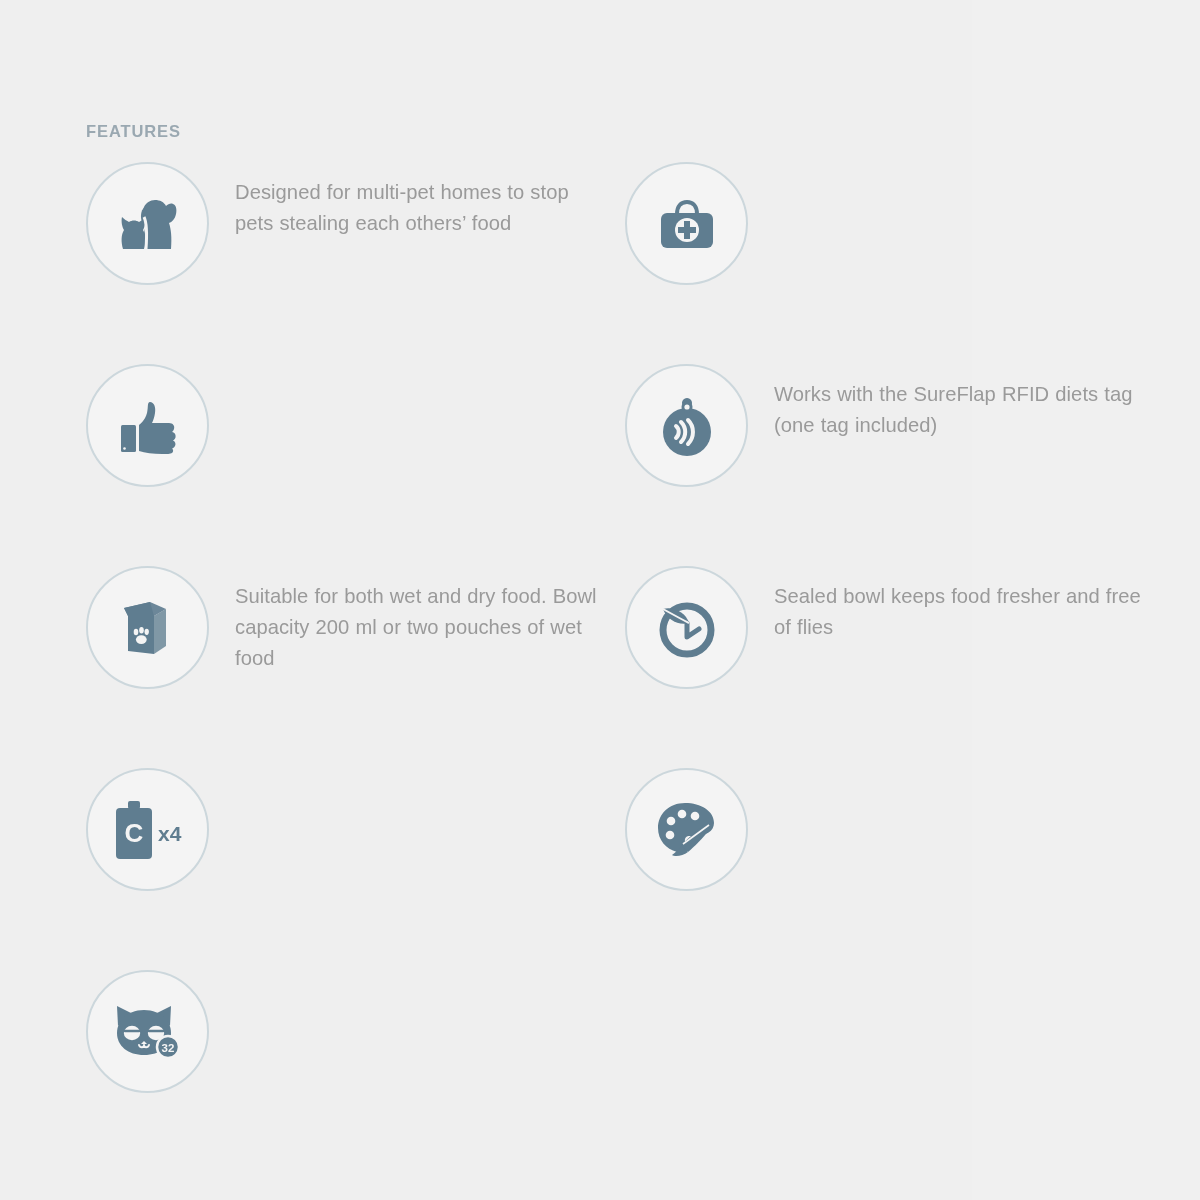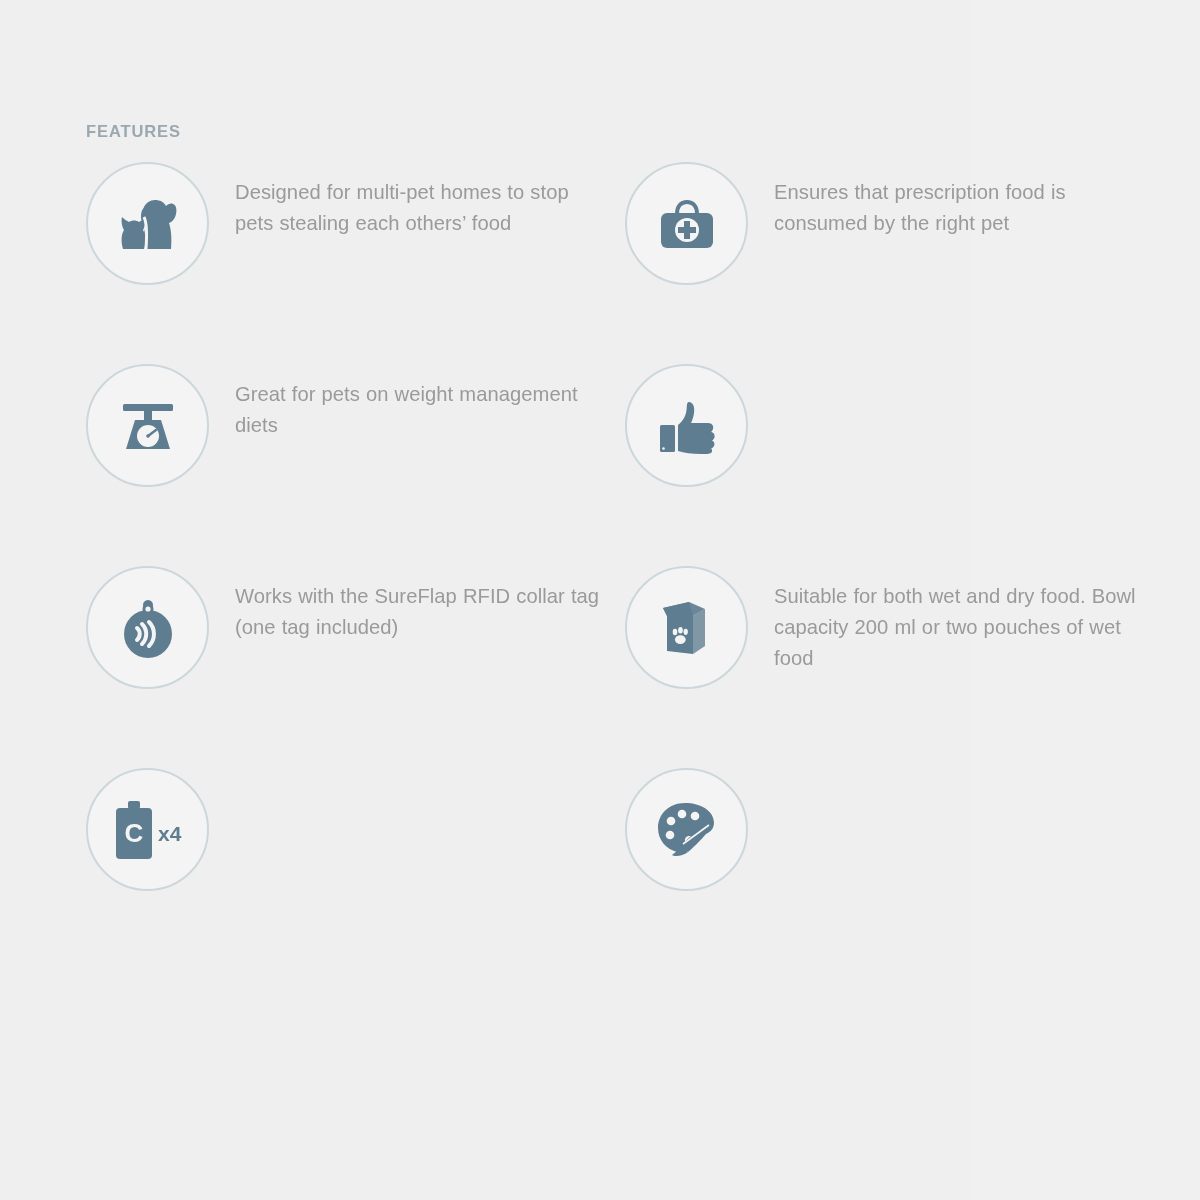--- a/index.html
+++ b/index.html
@@ -119,38 +119,22 @@
         <svg width="72" height="72" viewBox="0 0 72 72" aria-hidden="true">
           <g fill="none" stroke="#5f7d90" stroke-width="4">
             <path d="M26 26 C26 18 30 14 36 14 C42 14 46 18 46 26"></path>
           </g>
           <rect x="10" y="25" width="52" height="35" rx="6" fill="#5f7d90"></rect>
           <circle cx="36" cy="42" r="12" fill="#f4f4f4"></circle>
           <rect x="33" y="33" width="6" height="18" fill="#5f7d90"></rect>
           <rect x="27" y="39" width="18" height="6" fill="#5f7d90"></rect>
         </svg>
       </div>
-      <div class="feature-text">Ensures that prescription food is consumed by the right pet</div>
-    </div>
-
-    <div class="feature-item">
-      <div class="icon-circle">
-        <svg width="70" height="70" viewBox="0 0 70 70" aria-hidden="true">
-          <g fill="#5f7d90">
-            <rect x="10" y="13" width="50" height="7" rx="1.5"></rect>
-            <rect x="31" y="20" width="8" height="9"></rect>
-            <path d="M22 29 L48 29 L57 58 L13 58 Z"></path>
-          </g>
-          <circle cx="35" cy="45" r="11" fill="#f4f4f4"></circle>
-          <circle cx="35" cy="45" r="1.8" fill="#5f7d90"></circle>
-          <path d="M35 45 L43 39" stroke="#5f7d90" stroke-width="2.4" fill="none" stroke-linecap="round"></path>
-        </svg>
-      </div>
-      <div class="feature-text">Great for pets on weight management diets</div>
-    </div>
+    </div>
+
 
     <div class="feature-item">
       <div class="icon-circle">
         <svg width="70" height="70" viewBox="0 0 70 70" aria-hidden="true">
           <g fill="#5f7d90">
             <rect x="8" y="34" width="15" height="27" rx="1.5"></rect>
             <circle cx="11.5" cy="57.5" r="1.3" fill="#f4f4f4"></circle>
             <path d="M26 34 C26 34 32 30 34 22 C35.5 16 34 11 37 11
                      C41 11 43 16 42 22 C41.5 26 40 30 39 32
                      L56 32 C60 32 62 35 61 38 C60.5 40 59 41 59 41
@@ -170,21 +154,21 @@
           <path d="M34 16 a5 5 0 1 1 0.01 0" fill="#5f7d90"></path>
           <circle cx="34" cy="15" r="5.5" fill="#5f7d90"></circle>
           <circle cx="34" cy="15" r="2.6" fill="#f4f4f4"></circle>
           <g fill="none" stroke="#f4f4f4" stroke-width="4" stroke-linecap="round">
             <path d="M28 30 A14 14 0 0 1 28 50"></path>
             <path d="M35 28 A17 17 0 0 1 35 52"></path>
             <path d="M23 34 A8 8 0 0 1 23 46"></path>
           </g>
         </svg>
       </div>
-      <div class="feature-text">Works with the SureFlap RFID collar tag (one tag included)</div>
+      <div class="feature-text">Works with the SureFlap RFID diets tag (one tag included)</div>
     </div>
 
     <div class="feature-item">
       <div class="icon-circle">
         <svg width="68" height="68" viewBox="0 0 68 68" aria-hidden="true">
           <g fill="#5f7d90">
 
             <path d="M14 22 L40 22 L40 60 L14 57 Z"></path>
 
             <path d="M40 22 L52 15 L52 52 L40 60 Z" opacity="0.78"></path>
@@ -197,20 +181,32 @@
             <ellipse cx="22" cy="38" rx="2.3" ry="3.2"></ellipse>
             <ellipse cx="27.5" cy="36.3" rx="2.3" ry="3.3"></ellipse>
             <ellipse cx="32.7" cy="37.8" rx="2.2" ry="3.1"></ellipse>
             <ellipse cx="27.3" cy="45.6" rx="5.4" ry="4.4"></ellipse>
           </g>
         </svg>
       </div>
       <div class="feature-text">Suitable for both wet and dry food. Bowl capacity 200 ml or two pouches of wet food</div>
     </div>
 
+    <div class="feature-item">
+      <div class="icon-circle">
+        <svg width="70" height="70" viewBox="0 0 70 70" aria-hidden="true">
+          <circle cx="35" cy="37" r="24" fill="none" stroke="#5f7d90" stroke-width="7"></circle>
+          <path d="M35 30 L35 44 L47 36" fill="none" stroke="#5f7d90" stroke-width="5" stroke-linecap="round" stroke-linejoin="round"></path>
+
+          <path d="M11 16 C22 13 34 20 37 30 C27 33 15 27 11 16 Z" fill="#5f7d90"></path>
+          <path d="M11 16 C20 21 29 26 37 30" fill="none" stroke="#f4f4f4" stroke-width="2"></path>
+        </svg>
+      </div>
+      <div class="feature-text">Sealed bowl keeps food fresher and free of flies</div>
+    </div>
 
     <div class="feature-item">
       <div class="icon-circle">
         <svg width="84" height="66" viewBox="0 0 84 66" aria-hidden="true">
           <g fill="#5f7d90">
             <rect x="22" y="4" width="12" height="8" rx="2"></rect>
             <rect x="10" y="11" width="36" height="51" rx="4"></rect>
           </g>
           <text x="28" y="45" text-anchor="middle" font-family="'Liberation Sans', sans-serif" font-size="26" font-weight="bold" fill="#f4f4f4">C</text>
           <text x="52" y="44" font-family="'Liberation Sans', sans-serif" font-size="21" font-weight="bold" fill="#5f7d90">x4</text>
@@ -234,16 +230,43 @@
           <g>
             <path d="M29 51 C34 45 44 36 53 29 L58 34 C51 43 42 52 36 57 Z" fill="#5f7d90"></path>
             <path d="M29 51 L36 57 C31 61 23 62 20 60 C23 58 26 55 29 51 Z" fill="#5f7d90"></path>
             <path d="M31 49 L57 30" fill="none" stroke="#f4f4f4" stroke-width="1.6"></path>
           </g>
         </svg>
       </div>
     </div>
 
     <div class="feature-item">
+      <div class="icon-circle">
+        <svg width="78" height="64" viewBox="0 0 78 64" aria-hidden="true">
+          <g fill="#5f7d90">
+
+            <path d="M8 6 L9 26 C13 20 19 16 24 14 Z"></path>
+            <path d="M62 6 L61 26 C57 20 51 16 46 14 Z"></path>
+
+            <path d="M35 10 C51 10 62 20 62 33 C62 46 51 55 35 55
+                     C19 55 8 46 8 33 C8 20 19 10 35 10 Z"></path>
+          </g>
+
+          <g fill="#f4f4f4">
+            <ellipse cx="23" cy="33" rx="8.2" ry="7.2"></ellipse>
+            <ellipse cx="47" cy="33" rx="8.2" ry="7.2"></ellipse>
+          </g>
+          <g stroke="#5f7d90" stroke-width="2.6" fill="none" stroke-linecap="round">
+            <path d="M16 31 L30 31"></path>
+            <path d="M40 31 L54 31"></path>
+          </g>
+
+          <path d="M35 41 L32 44 L38 44 Z" fill="#f4f4f4"></path>
+          <path d="M35 45 C35 48 31 48 30 45 M35 45 C35 48 39 48 40 45" fill="none" stroke="#f4f4f4" stroke-width="2" stroke-linecap="round"></path>
+
+          <circle cx="59" cy="47" r="11" fill="#5f7d90" stroke="#f4f4f4" stroke-width="2.5"></circle>
+          <text x="59" y="51.5" text-anchor="middle" font-family="'Liberation Sans', sans-serif" font-size="11.5" font-weight="bold" fill="#f4f4f4">32</text>
+        </svg>
+      </div>
     </div>
 
   </div>
 </div>
 
 </body></html>

